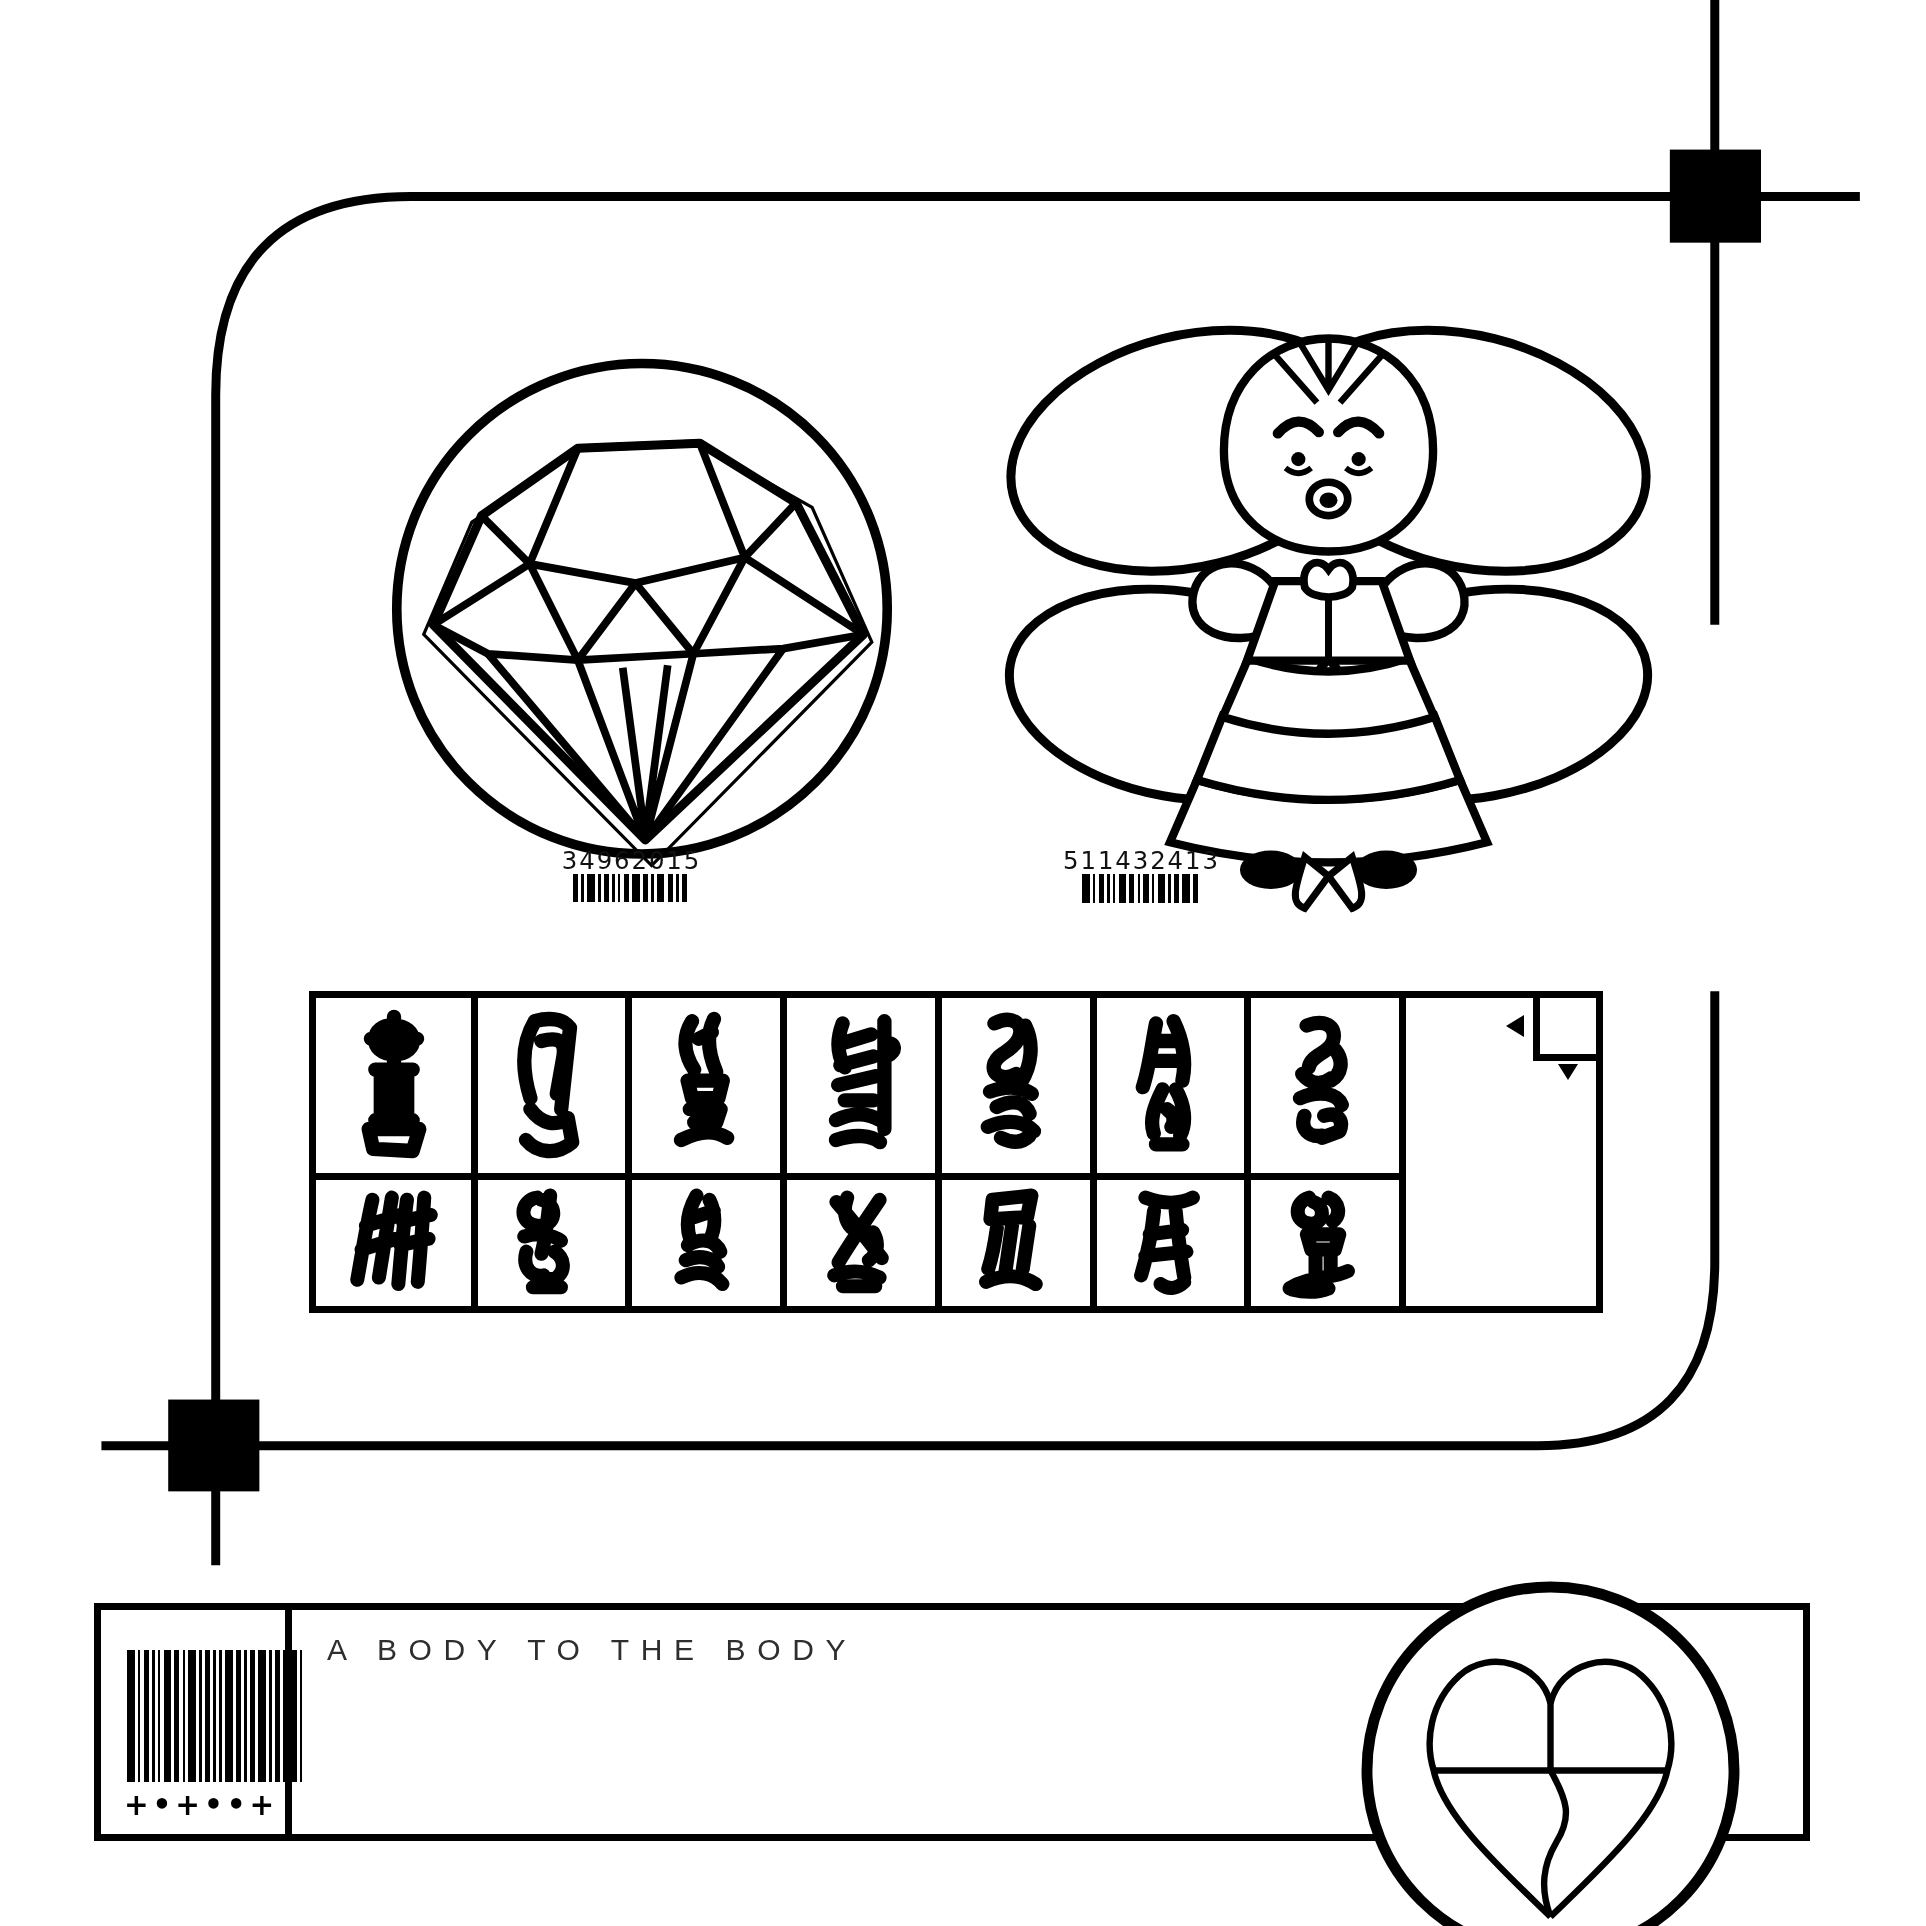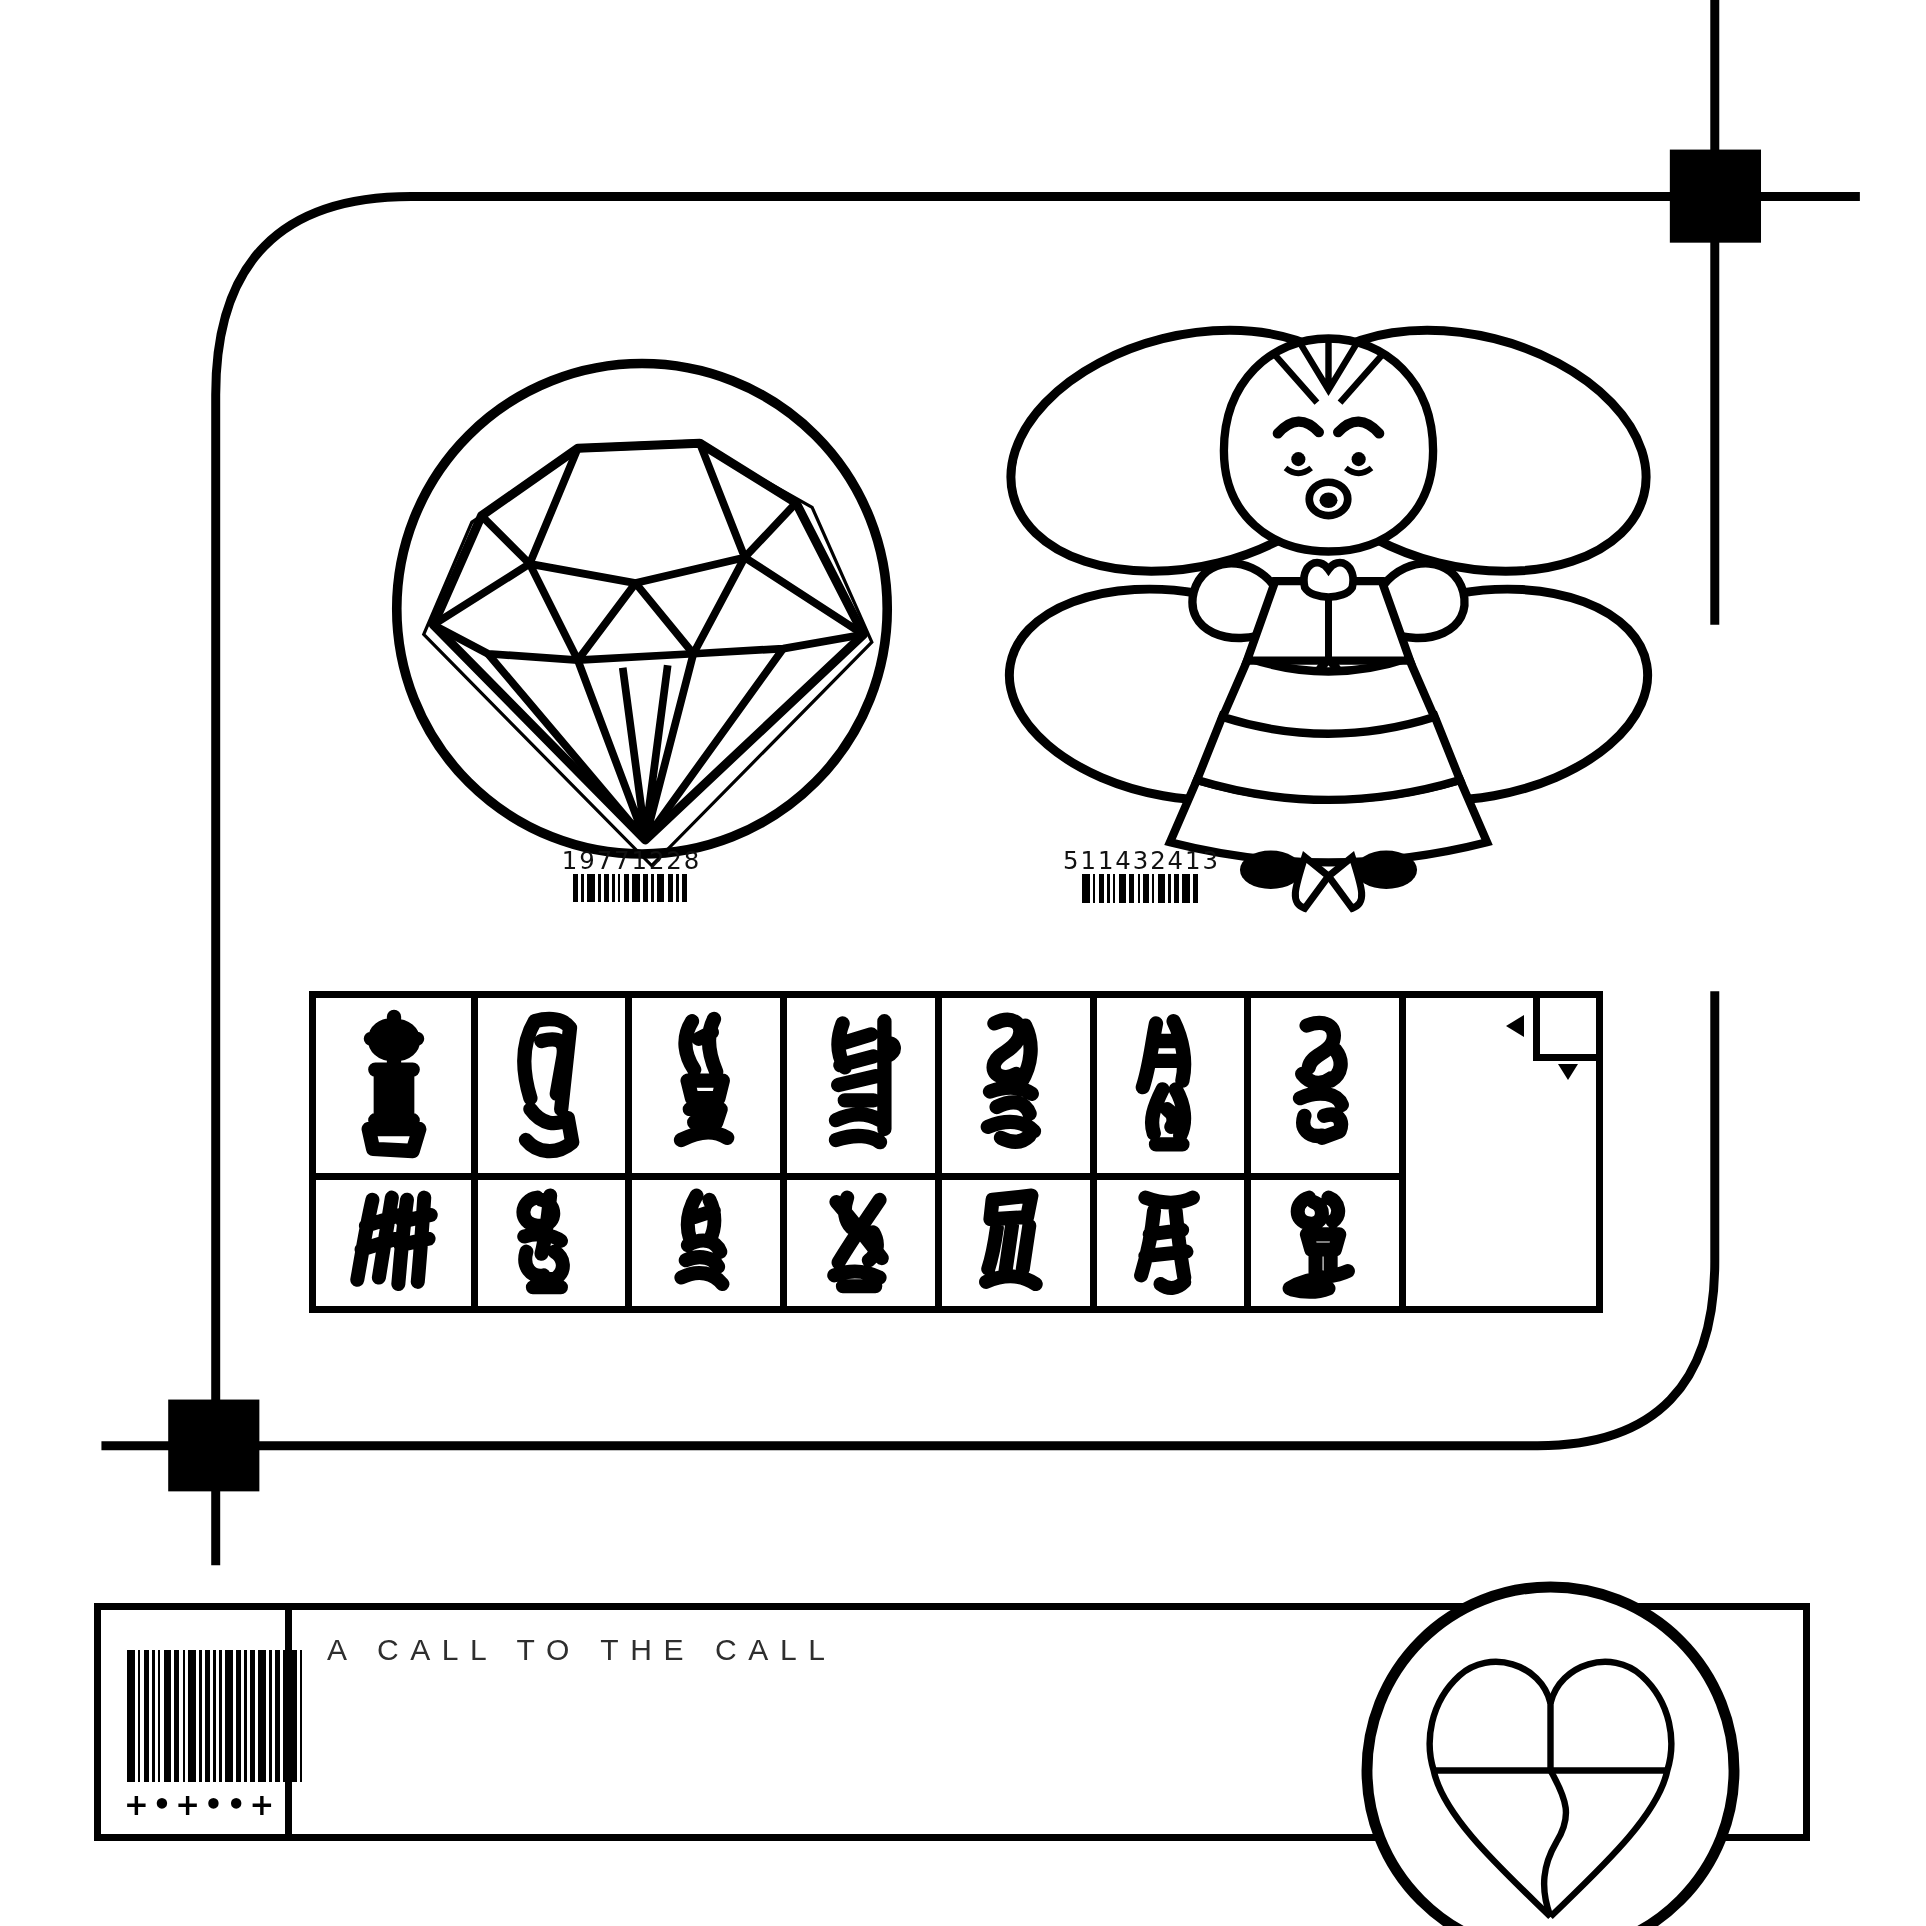--- a/index.html
+++ b/index.html
@@ -67,21 +67,21 @@
   <path d="M75,425 L150,255 L300,150 L490,142 L640,235 L745,440 L405,760 Z" fill="#fff" stroke="#000" stroke-width="14" stroke-linejoin="round"></path>
   <g fill="none" stroke="#000" stroke-width="12" stroke-linejoin="round">
     <path d="M300,150 L490,142 L560,320 L390,360 L225,330 Z"></path>
     <path d="M150,255 L225,330 M75,425 L225,330 M225,330 L300,480 M390,360 L300,480
              M390,360 L480,470 M560,320 L480,470 M560,320 L640,235 M560,320 L745,440"></path>
     <path d="M75,425 L160,470 L300,480 L480,470 L620,462 L745,440"></path>
     <path d="M160,470 L405,760 M300,480 L405,760 M480,470 L405,760 M620,462 L405,760
              M370,492 L405,755 M440,488 L405,755"></path>
   </g>
 </svg>
-<div id="diamond-code" class="abs code-num">19771228</div>
+<div id="diamond-code" class="abs code-num">34962015</div>
 <div id="diamond-barcode" class="abs barcode" style="gap: 3.2px;">
     <i style="width: 5.1px;"></i>
     <i style="width: 2.6px;"></i>
     <i style="width: 7.7px;"></i>
     <i style="width: 2.6px;"></i>
     <i style="width: 5.1px;"></i>
     <i style="width: 2.6px;"></i>
     <i style="width: 2.6px;"></i>
     <i style="width: 5.1px;"></i>
     <i style="width: 7.7px;"></i>
@@ -227,21 +227,21 @@
         <i style="width: 5.1px;"></i>
         <i style="width: 7.7px;"></i>
         <i style="width: 2.6px;"></i>
         <i style="width: 5.1px;"></i>
         <i style="width: 2.6px;"></i>
         <i style="width: 7.7px;"></i>
         <i style="width: 2.6px;"></i>
       </div>
     <div id="footer-plus-row">+•+••+</div>
   </div>
-  <div id="footer-title">A CALL TO THE CALL</div>
+  <div id="footer-title">A BODY TO THE BODY</div>
 </div>
 
 <svg id="heart-emblem" class="abs" width="385" height="385" viewBox="0 0 600 600">
   <circle cx="300" cy="300" r="286" fill="#fff" stroke="#000" stroke-width="17"></circle>
   <g fill="none" stroke="#000" stroke-width="10" stroke-linejoin="round">
     <path d="M300,195 C285,133 205,110 158,152 C112,194 104,255 118,300 C133,372 225,455 300,528"></path>
     <path d="M300,195 C315,133 395,110 442,152 C488,194 496,255 482,300 C467,372 375,455 300,528"></path>
     <line x1="118" y1="300" x2="482" y2="300"></line>
     <line x1="300" y1="193" x2="300" y2="300"></line>
     <path d="M300,300 C326,346 334,372 309,412 C289,446 283,482 300,528"></path>

